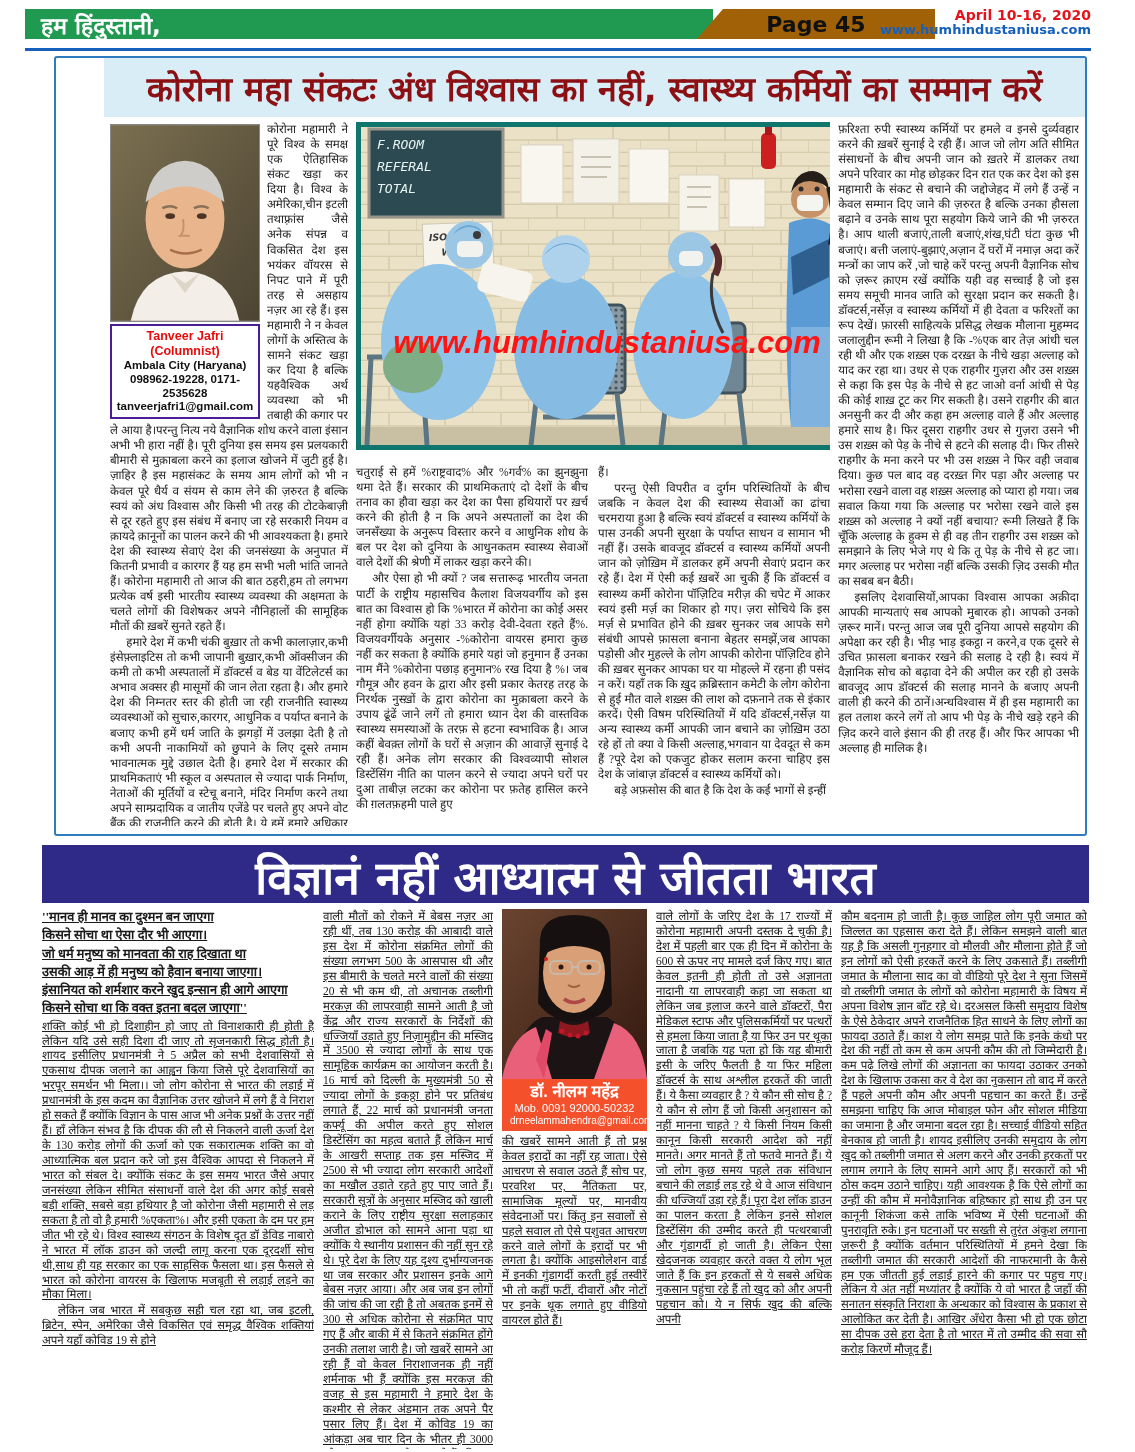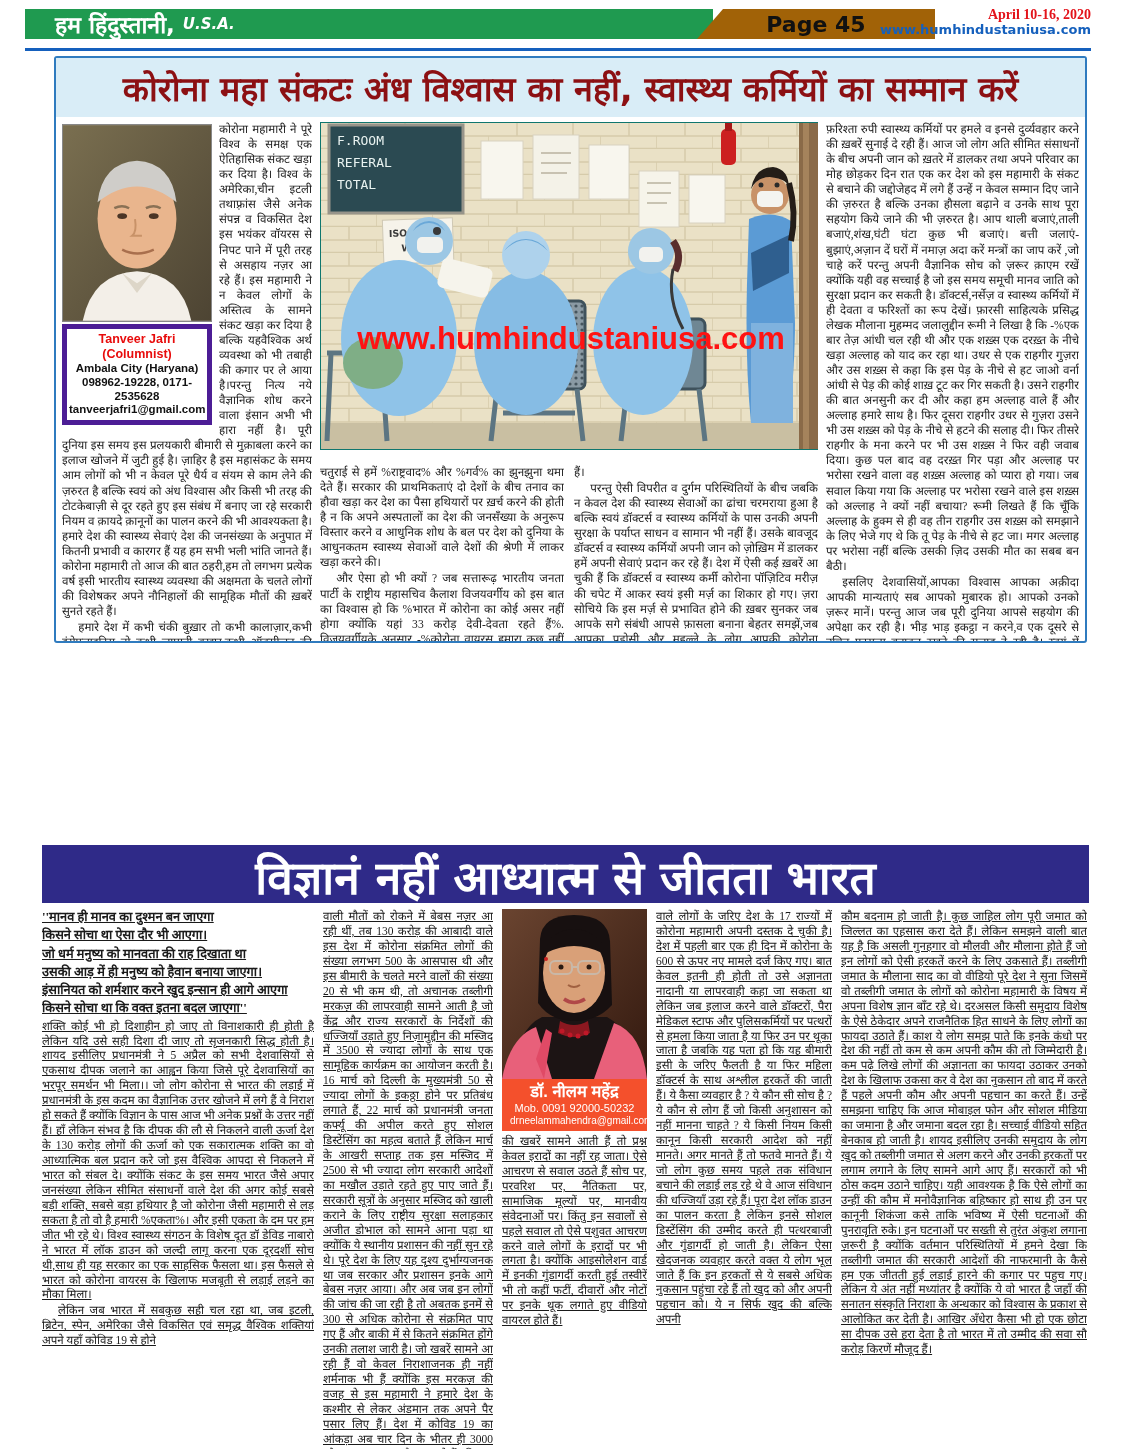--- a/index.html
+++ b/index.html
@@ -1,45 +1,45 @@
 <!DOCTYPE html>
 <html><head>
 <meta charset="utf-8">
 <style>
   * { box-sizing: border-box; margin: 0; padding: 0; }
   html,body { width:1135px; background:#ffffff; }
   body { height:1452px; position:relative; font-family:"DejaVu Sans", sans-serif; color:#111; overflow:hidden; }
 
   
   .masthead { position:absolute; top:7px; left:25px; width:1066px; height:38px; }
-  .mh-green { position:absolute; left:0; top:2px; width:688px; height:30px; background:#1f9a50; color:#fff; display:flex; align-items:center; padding-left:30px; }
+  .mh-green { position:absolute; left:0; top:2px; width:688px; height:30px; background:#1f9a50; color:#fff; display:flex; padding-left:16px;flex-direction:column; }
   .mh-name { font-size:23px; font-weight:bold; }
   .mh-region { font-size:15px; font-weight:bold; font-style:italic; margin-left:8px; }
   .mh-tab { position:absolute; left:672px; top:2px; width:238px; height:30px; background:#a16207; clip-path:polygon(26px 0, 100% 0, 100% 100%, 0 100%); display:flex; align-items:center; justify-content:center; }
   .mh-page { font-size:22px; font-weight:bold; color:#111; }
   .mh-right { position:absolute; right:0; top:0; text-align:right; line-height:1.15; }
-  .mh-date { color:#e3131b; font-size:14px; font-weight:bold;font-family:Liberation Serif, serif; }
+  .mh-date { color:#e3131b; font-size:14px; font-weight:bold; }
   .mh-site { color:#1560bd; font-size:13px; font-weight:bold; }
   .mh-rule { position:absolute; left:25px; top:48px; width:1066px; height:0; border-top:3px solid #1560bd; }
 
   
-  .article1 { position:absolute; top:56px; left:54px; width:1033px; height:587px; border:2px solid #2f7bbf; border-radius:3px; background:#fff; overflow:hidden; }
+  .article1 { position:absolute; top:56px; left:54px; width:1033px; height:780px; border:2px solid #2f7bbf; border-radius:3px; background:#fff; overflow:hidden;padding-left:48px; }
   .a1-headline { background:#d9edf7; color:#8c1013; font-weight:bold; font-size:34px; text-align:center; padding:7px 4px 6px; white-space:nowrap; overflow:hidden; }
   .a1-body { display:flex; gap:8px; padding:5px 6px; height:714px; overflow:hidden;
              font-family:"Liberation Serif", serif; font-size:11.6px; line-height:1.3; text-align:justify; color:#1a1a1a; }
   .a1-body p { margin:0 0 1px; }
   .a1-body p + p { text-indent:1.4em; }
   .a1-col1 { width:252px; overflow:hidden; }
   .author-float { float:left; width:150px; margin:2px 7px 2px 0; }
   .author-photo { width:150px; height:198px; display:block; border:1px solid #888; }
-  .author-info { border:5px solid #4c1d95; margin-top:2px; padding:3px 2px; text-align:center; font-family:"Liberation Sans", sans-serif; line-height:1.2; }
+  .author-info { border:2px solid #4c1d95; margin-top:2px; padding:3px 2px; text-align:center; font-family:"Liberation Sans", sans-serif; line-height:1.2; }
   .author-name { color:#e80c0c; font-weight:bold; font-size:12.5px; }
   .author-line { font-weight:bold; font-size:11.5px; color:#111; }
   .a1-mid { width:502px; overflow:hidden; }
-  .main-photo { position:relative; width:502px; height:328px; overflow:hidden; border:1px solid #0f766e; }
+  .main-photo { position:relative; width:502px; height:328px; overflow:hidden; border:5px solid #0f766e;font-style:italic; }
   .photo-watermark { position:absolute; left:0; right:0; top:196px; text-align:center; color:#ff1313; font-family:"Liberation Sans", sans-serif; font-weight:bold; font-size:31px; white-space:nowrap; }
   .a1-midcols { display:flex; gap:10px; margin-top:15px; height:378px; overflow:hidden; }
   .a1-midcols > div { flex:1; overflow:hidden; }
   .a1-col4 { width:255px; overflow:hidden; }
 
   
   .a2-band { position:absolute; top:845px; left:42px; width:1047px; height:58px; background:#2f2a88; color:#fff; display:flex; align-items:flex-start; justify-content:center; font-size:46px; font-weight:bold; white-space:nowrap; overflow:hidden; }
   .a2-body { position:absolute; top:909px; left:42px; width:1047px; height:540px; display:flex; gap:9px; overflow:hidden;
              font-family:"Liberation Serif", serif; font-size:11.5px; line-height:1.3; text-align:justify; color:#1a1a1a; }
   .a2-body p { margin:0 0 1px;text-decoration:underline; }

